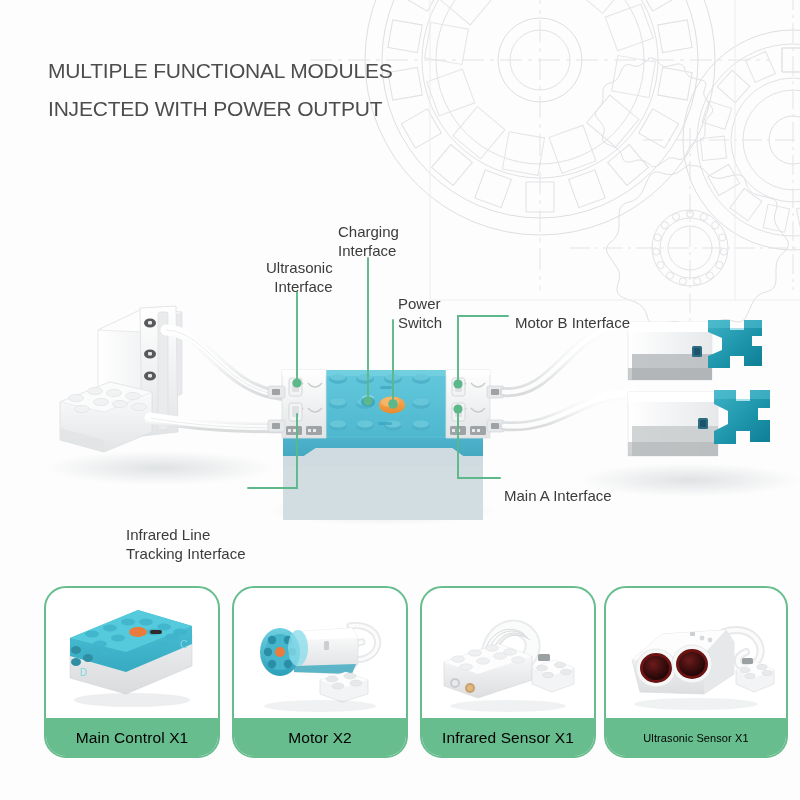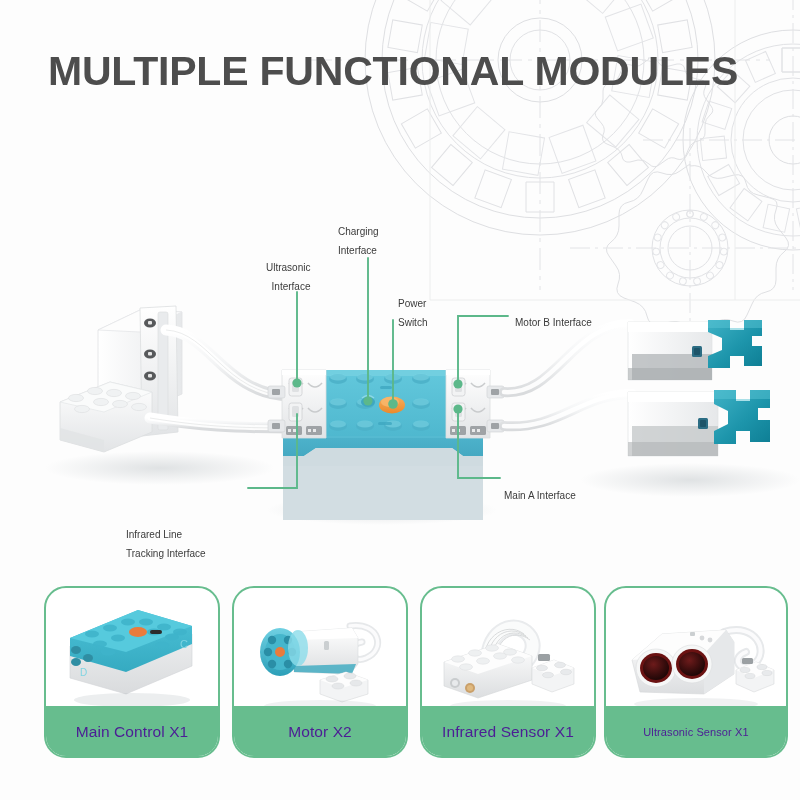--- a/index.html
+++ b/index.html
@@ -12,34 +12,34 @@
   }
   #stage{position:absolute;left:0;top:0;width:800px;height:800px;overflow:hidden;background:#fdfdfd;}
 
   
   #bg-gears{position:absolute;left:0;top:0;width:800px;height:800px;pointer-events:none;}
 
   
   #title{
     position:absolute;left:48px;top:52px;width:640px;
     color:#4d4d4d;
-    font-size:41px;line-height:38px;
-    font-weight:bold;
+    font-size:21px;line-height:38px;
+    font-weight:normal;
     letter-spacing:-0.2px;
     z-index:6;
   }
   #title .tline{display:block;white-space:nowrap;}
 
   
   #diagram{position:absolute;left:0;top:180px;width:800px;height:390px;z-index:4;}
 
   .calloutText{
     position:absolute;
     color:#3b3b3b;
-    font-size:10px;
+    font-size:15px;
     line-height:19px;
     white-space:pre-line;
     z-index:7;
   }
 
   
   #cards{position:absolute;left:0;top:586px;width:800px;height:178px;z-index:8;}
   .card{
     position:absolute;
     top:0;width:176px;height:172px;
@@ -47,24 +47,24 @@
     border-radius:22px;
     background:#ffffff;
     overflow:hidden;
     box-sizing:border-box;
   }
   .card-art{
     position:absolute;left:0;top:0;right:0;height:132px;
     display:block;
   }
   .card-foot{
-    position:absolute;left:-2px;right:-2px;bottom:-2px;height:52px;
+    position:absolute;left:-2px;right:-2px;bottom:-2px;height:40px;
     background:#67bd8e;
     border-radius:0 0 22px 22px;
-    color:#4c1d95;
+    color:#000000;
     font-size:15.5px;
     display:flex;align-items:center;justify-content:center;
     letter-spacing:0.1px;
   }
   .card:nth-child(1){left:44px;}
   .card:nth-child(2){left:232px;}
   .card:nth-child(3){left:420px;padding-left:36px;}
   .card:nth-child(4){left:604px;width:184px;}
   .card:nth-child(4) .card-foot{font-size:11px;}
 </style>
@@ -207,20 +207,21 @@
       </g>
 
       <line x1="430" y1="0" x2="430" y2="300" stroke="#eceded"></line>
       <line x1="430" y1="300" x2="800" y2="300" stroke="#eceded"></line>
       <line x1="735" y1="0" x2="735" y2="300" stroke="#eceded"></line>
     </g>
   </svg>
 
   <div id="title">
     <span class="tline">MULTIPLE FUNCTIONAL MODULES</span>
+    <span class="tline">INJECTED WITH POWER OUTPUT</span>
   </div>
 
   <svg id="diagram" viewBox="0 0 800 390" xmlns="http://www.w3.org/2000/svg">
     <defs>
       <linearGradient id="gWhite" x1="0" y1="0" x2="0" y2="1">
         <stop offset="0" stop-color="#ffffff"></stop>
           <stop offset="1" stop-color="#e2e4e6"></stop>
       </linearGradient>
       <linearGradient id="gWhite2" x1="0" y1="0" x2="1" y2="0">
         <stop offset="0" stop-color="#ffffff"></stop>

